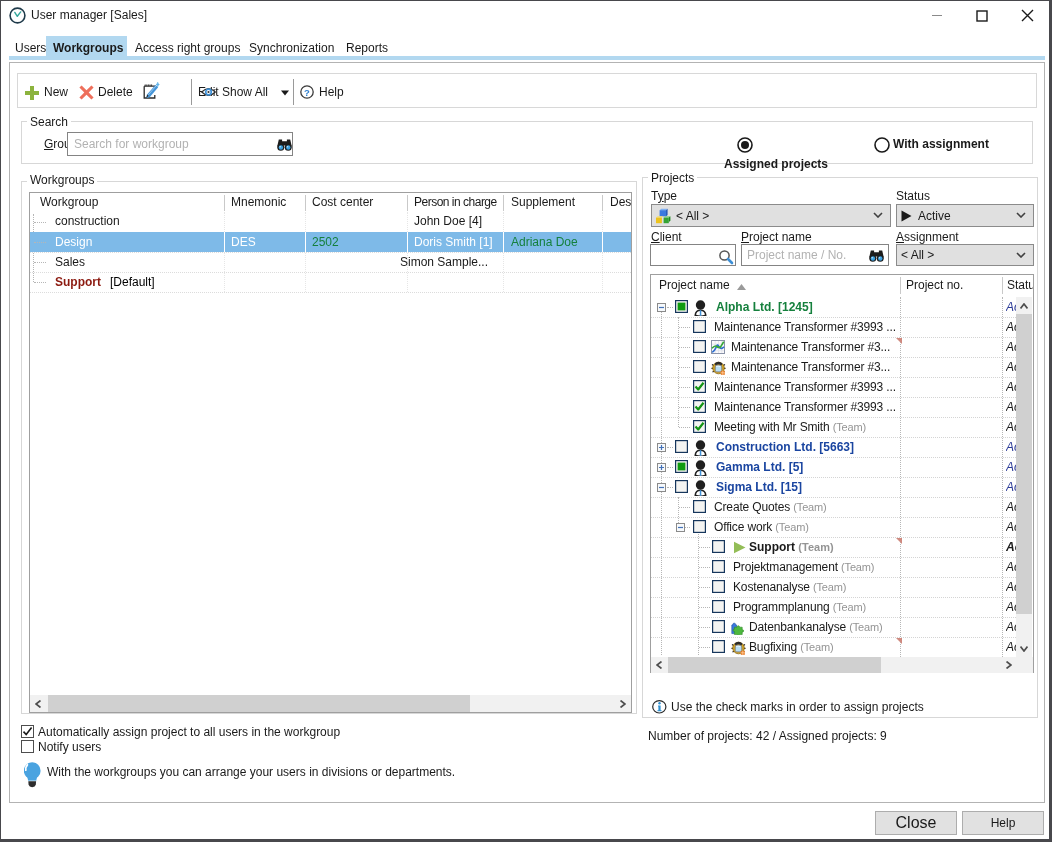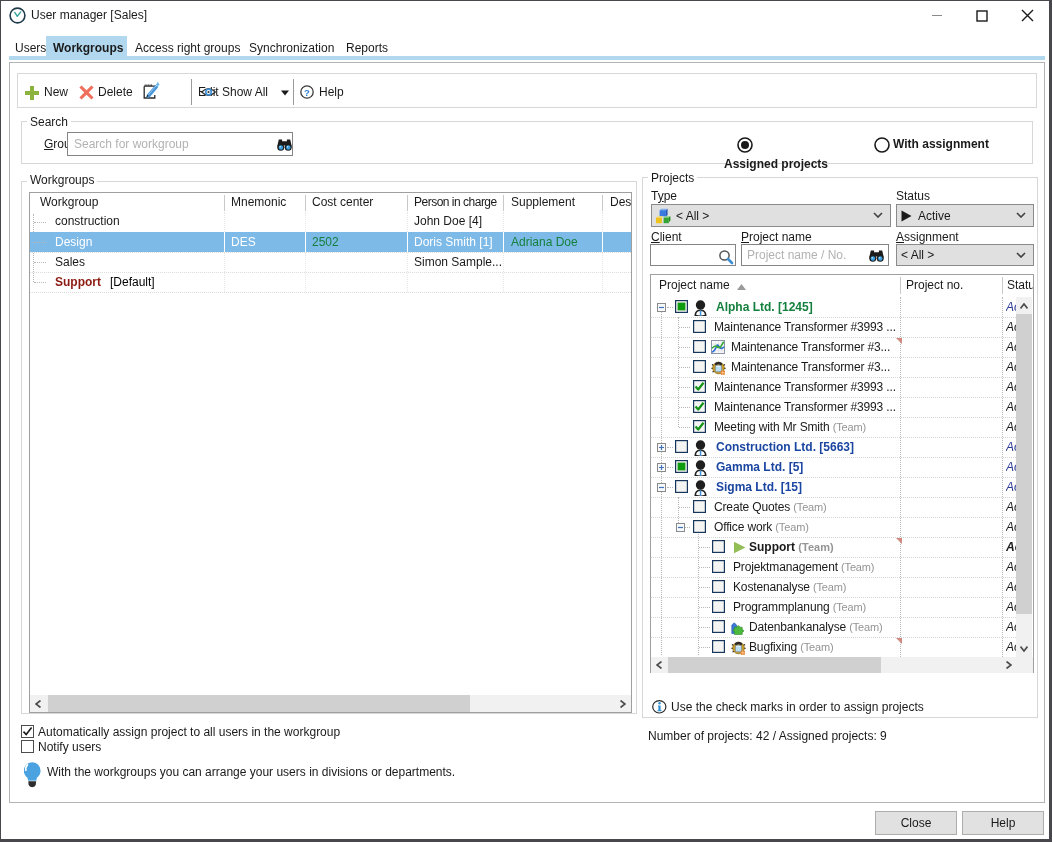--- a/index.html
+++ b/index.html
@@ -122,21 +122,21 @@
 <div style="position:absolute;left:407px;top:232px;width:1px;height:20px;background:#fff"></div>
 <div style="position:absolute;left:503px;top:232px;width:1px;height:20px;background:#fff"></div>
 <div style="position:absolute;left:602px;top:232px;width:1px;height:20px;background:#fff"></div>
 <div style="position:absolute;left:34px;top:242px;width:12px;height:0;border-top:1px dotted #b6b6b6"></div>
 <div class="t" style="left:55px;top:235px;color:#fff">Design</div>
 <div class="t" style="left:231px;top:235px;color:#fff">DES</div>
 <div class="t" style="left:312px;top:235px;color:#15803d">2502</div>
 <div class="t" style="left:414px;top:235px;color:#fff">Doris Smith [1]</div>
 <div class="t" style="left:511px;top:235px;color:#15803d">Adriana Doe</div>
 <div class="t" style="left:55px;top:255px;">Sales</div>
-<div class="t" style="left:414px;top:255px;">Simon Sample...</div>
+<div class="t" style="left:400px;top:255px;">Simon Sample...</div>
 <div class="t b" style="left:55px;top:275px;color:#8c1a10">Support</div>
 <div class="t" style="left:110px;top:275px;color:#000000">[Default]</div>
 <div style="position:absolute;left:30px;top:695px;width:601px;height:17px;background:#f1f1f1"></div>
 <svg style="position:absolute;left:35px;top:700px" width="6" height="8" viewBox="0 0 6 8">
     <path d="M5.5 0.5 L1 4 L5.5 7.5" fill="none" stroke="#4d4d4d" stroke-width="1.7"></path>
   </svg>
 <svg style="position:absolute;left:620px;top:700px" width="6" height="8" viewBox="0 0 6 8">
     <path d="M0.5 0.5 L5 4 L0.5 7.5" fill="none" stroke="#4d4d4d" stroke-width="1.7"></path>
   </svg>
 <div style="position:absolute;left:48px;top:695px;width:422px;height:17px;background:#d0d0d0"></div>
@@ -454,13 +454,13 @@
   </svg>
 <div class="t" style="left:38px;top:740px;">Notify users</div>
 <svg style="position:absolute;left:24px;top:762px" width="17" height="26" viewBox="0 0 17 26">
     <circle cx="8.2" cy="8.7" r="8.4" fill="#4aa3e0"></circle>
     <path d="M2.8 13 L4.2 18.8 h8 L13.6 13 z" fill="#4aa3e0"></path>
     <path d="M4.2 18.4 h8 v0.8 h-8 z" fill="#9bcdec"></path>
     <path d="M3.4 2.8 q-2.2 2.4 -1.6 5.4" fill="none" stroke="#fff" stroke-width="1.8" stroke-linecap="round"></path>
     <path d="M4.3 19.2 h7.8 l-0.3 3.6 q-0.6 2.4 -3.6 2.4 t-3.6 -2.4 z" fill="#2d2d2d"></path>
   </svg>
 <div class="t" style="left:47px;top:765px;">With the workgroups you can arrange your users in divisions or departments.</div>
-<div style="position:absolute;left:875px;top:811px;width:82px;height:24px;background:#e1e1e1;border:1px solid #adadad;font-size:12px;display:flex;align-items:center;justify-content:center;color:#1a1a1a">Close</div>
+<div style="position:absolute;left:875px;top:811px;width:82px;height:24px;background:#e1e1e1;border:1px solid #adadad;font-size:16px;display:flex;align-items:center;justify-content:center;color:#1a1a1a">Close</div>
 <div style="position:absolute;left:962px;top:811px;width:82px;height:24px;background:#e1e1e1;border:1px solid #adadad;font-size:12px;display:flex;align-items:center;justify-content:center;color:#1a1a1a">Help</div>
 </body></html>

